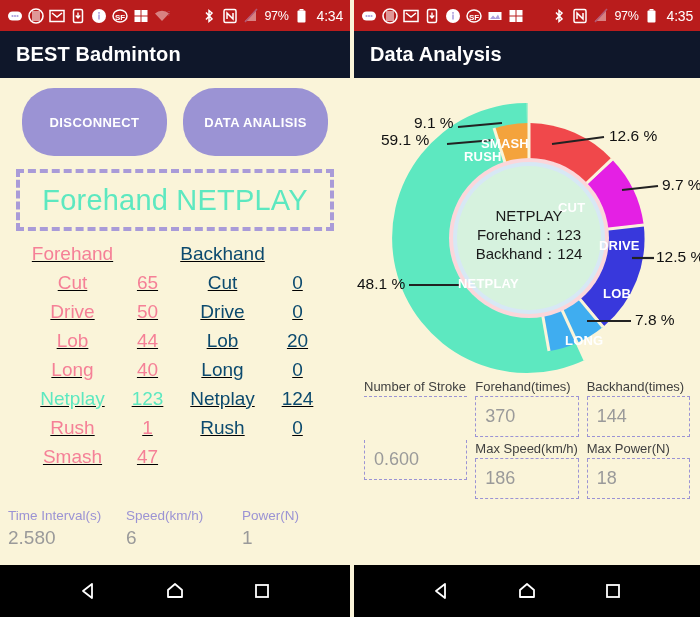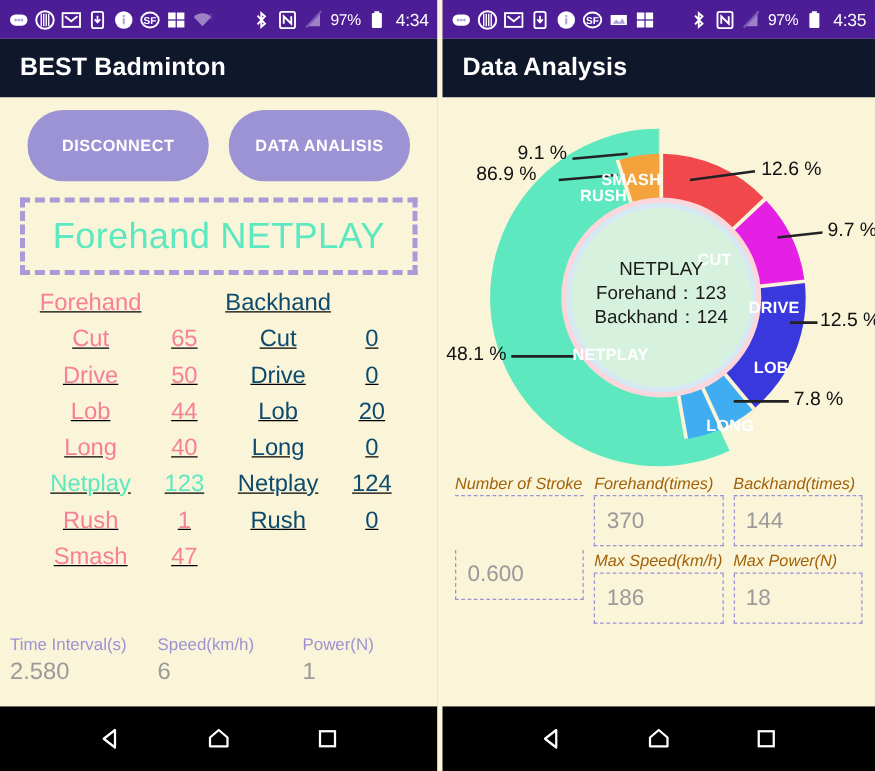--- a/index.html
+++ b/index.html
@@ -13,21 +13,21 @@
   .phone {
     width: 350px; height: 617px;
     display: flex; flex-direction: column;
     background: #FAF4D9;
     position: relative;
   }
   .phone.right { border-left: 4px solid #FAF4D9; }
 
   
   .statusbar {
-    height: 31px; background: #4c1d95;
+    height: 31px; background: #b91c1c;
     display: flex; align-items: center;
     padding: 0 7px 0 6px; gap: 4px;
     color: #fff;
   }
   .statusbar .sicon {
     width: 17px; height: 17px;
     display: flex; align-items: center; justify-content: center;
     flex: 0 0 auto;
   }
   .statusbar .sicon svg { display: block; }
@@ -57,21 +57,21 @@
   .content { flex: 1 1 auto; position: relative; background: #FAF4D9; }
 
   
   .btnrow {
     display: flex; justify-content: space-around;
     padding: 10px 14px 0 14px;
   }
   .pillbtn {
     background: #9B93D4; color: #fff;
     border: none; border-radius: 32px;
-    height: 57px; width: 145px;
+    height: 68px; width: 145px;
     font-size: 13px; font-weight: bold;
     letter-spacing: 0.4px;
     font-family: "Liberation Sans", sans-serif;
     cursor: pointer;
   }
 
   
   .strokebox {
     margin: 13px 16px 0 16px;
     border: 4px dashed #A99BD8;
@@ -126,24 +126,23 @@
   }
 
   
   .fields {
     position: absolute; left: 10px; right: 10px; top: 300px;
     display: grid; grid-template-columns: 1fr 1fr 1fr;
     column-gap: 8px; row-gap: 3px;
   }
   .field { display: flex; flex-direction: column; }
   .f-label {
-    color: #a16207; font-size: 13px; line-height: 18px;
+    color: #404040; font-size: 13px; line-height: 18px;
     border-bottom: 1px dashed #9B93D4;
     white-space: nowrap;
-    font-style: italic;
   }
   .f-box {
     border: 1px dashed #9B93D4; border-top: none;
     height: 40px; display: flex; align-items: center;
     padding-left: 9px;
     color: #9A9A9A; font-size: 18px;
   }
 
   
   .navbar {
@@ -479,21 +478,21 @@
         <span class="seglabel" style="left:211px; top:255px;">LONG</span>
         <span class="seglabel" style="left:104px; top:198px;">NETPLAY</span>
         <span class="seglabel" style="left:110px; top:71px;">RUSH</span>
         <span class="seglabel" style="left:127px; top:58px;">SMASH</span>
 
         <span class="pctlabel" style="left:255px; top:49px;">12.6 %</span>
         <span class="pctlabel" style="left:308px; top:98px;">9.7 %</span>
         <span class="pctlabel" style="left:302px; top:170px;">12.5 %</span>
         <span class="pctlabel" style="left:281px; top:233px;">7.8 %</span>
         <span class="pctlabel" style="left:3px;   top:197px;">48.1 %</span>
-        <span class="pctlabel" style="left:27px;  top:53px;">86.9 %</span>
+        <span class="pctlabel" style="left:27px;  top:53px;">59.1 %</span>
         <span class="pctlabel" style="left:60px;  top:36px;">9.1 %</span>
 
         <div class="centertxt" style="left:95px; top:128px; width:160px;">
           <div>NETPLAY</div>
           <div>Forehand：123</div>
           <div>Backhand：124</div>
         </div>
       </div>
 
       <div class="fields">

